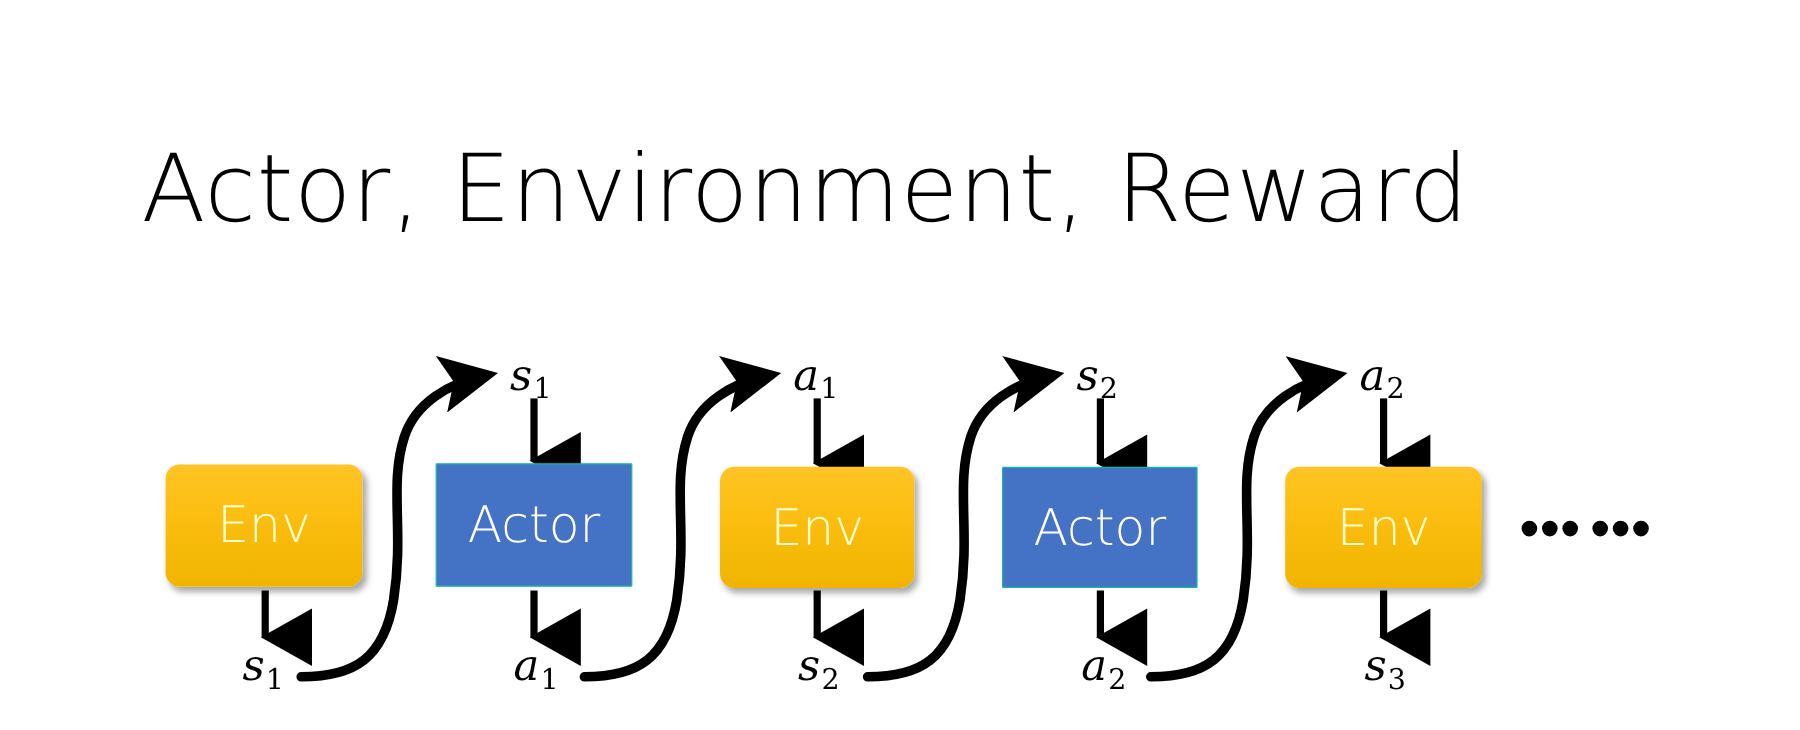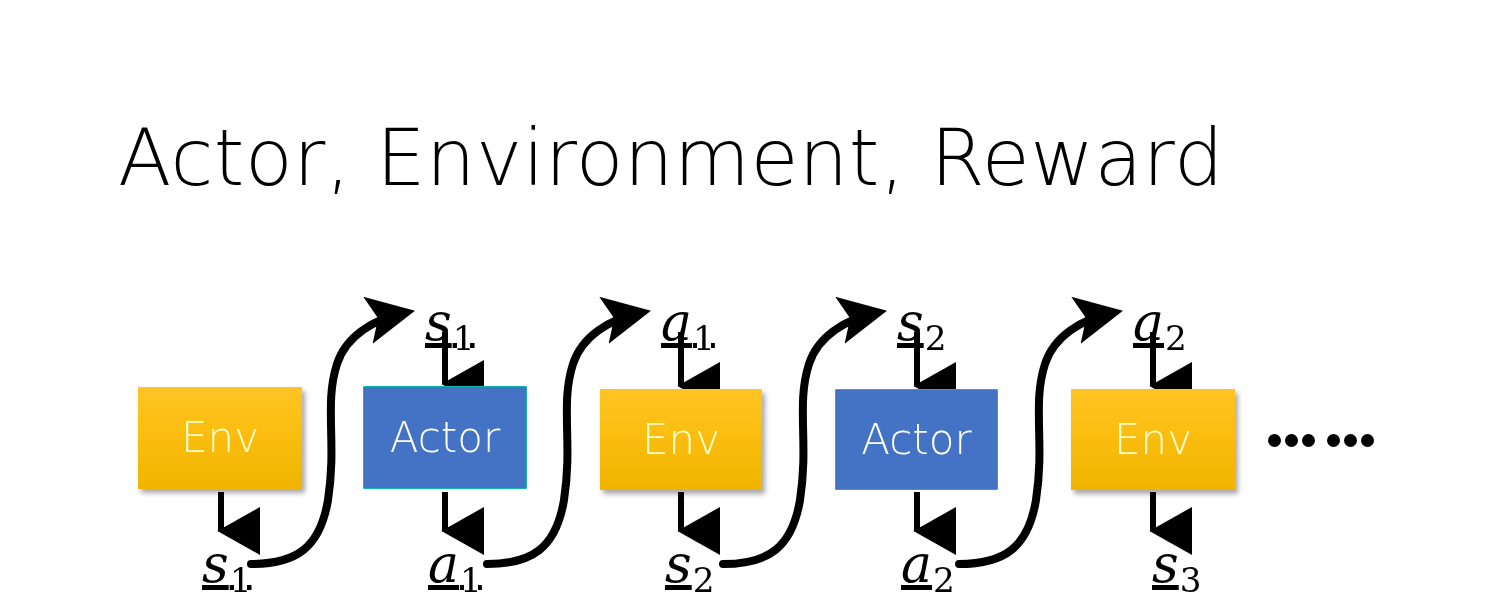--- a/index.html
+++ b/index.html
@@ -67,41 +67,40 @@
     font-weight: 300;
     font-size: 42px;
     line-height: 1;
     white-space: nowrap;
     -webkit-font-smoothing: antialiased;
   }
 
   .node.env {
     background: linear-gradient(to bottom, #FFC425 0%, #FBBE11 42%, #F0B400 100%);
     color: #FFFFCC;
-    border-radius: 0;
+    border-radius: 12px;
     box-shadow: 3px 4px 5px rgba(0,0,0,0.34);
   }
 
   .node.actor {
     background: #4472C4;
     color: #FFFFFF;
     border: 1px solid #14b8a6;
     border-radius: 1px;
   }
 
   
   .mathlabel {
     position: absolute;
     font-family: "DejaVu Serif", "Liberation Serif", serif;
     font-style: italic;
-    font-size: 52px;
+    font-size: 36px;
     line-height: 1;
     color: #000000;
     white-space: nowrap;
-    text-decoration: underline;
     -webkit-font-smoothing: antialiased;
   }
   .mathlabel .sub {
     font-size: 0.66em;
     font-style: normal;
     vertical-align: -0.30em;
     padding-left: 1px;
     letter-spacing: 0;
   }
 </style>
@@ -151,21 +150,21 @@
       </div>
     <div id="labels-layer">
         <div class="mathlabel" style="left: 425px; top: 296px;"><span>s</span><span class="sub">1</span></div>
         <div class="mathlabel" style="left: 661px; top: 296px;"><span>a</span><span class="sub">1</span></div>
         <div class="mathlabel" style="left: 897px; top: 296px;"><span>s</span><span class="sub">2</span></div>
         <div class="mathlabel" style="left: 1133px; top: 296px;"><span>a</span><span class="sub">2</span></div>
         <div class="mathlabel" style="left: 202px; top: 538px;"><span>s</span><span class="sub">1</span></div>
         <div class="mathlabel" style="left: 428px; top: 538px;"><span>a</span><span class="sub">1</span></div>
         <div class="mathlabel" style="left: 665px; top: 538px;"><span>s</span><span class="sub">2</span></div>
         <div class="mathlabel" style="left: 901px; top: 538px;"><span>a</span><span class="sub">2</span></div>
-        <div class="mathlabel" style="left: 1137px; top: 538px; margin-left: 15px;"><span>s</span><span class="sub">3</span></div>
+        <div class="mathlabel" style="left: 1137px; top: 538px;"><span>s</span><span class="sub">3</span></div>
       </div>
 
     <div id="ellipsis" style="position: absolute; left: 1268px; top: 434px; display: flex; align-items: center;">
         <span style="width: 13px; height: 13px; border-radius: 50%; background: rgb(0, 0, 0); margin-right: 4px;"></span>
         <span style="width: 13px; height: 13px; border-radius: 50%; background: rgb(0, 0, 0); margin-right: 4px;"></span>
         <span style="width: 13px; height: 13px; border-radius: 50%; background: rgb(0, 0, 0); margin-right: 12px;"></span>
         <span style="width: 13px; height: 13px; border-radius: 50%; background: rgb(0, 0, 0); margin-right: 4px;"></span>
         <span style="width: 13px; height: 13px; border-radius: 50%; background: rgb(0, 0, 0); margin-right: 4px;"></span>
         <span style="width: 13px; height: 13px; border-radius: 50%; background: rgb(0, 0, 0); margin-right: 4px;"></span>
       </div>

